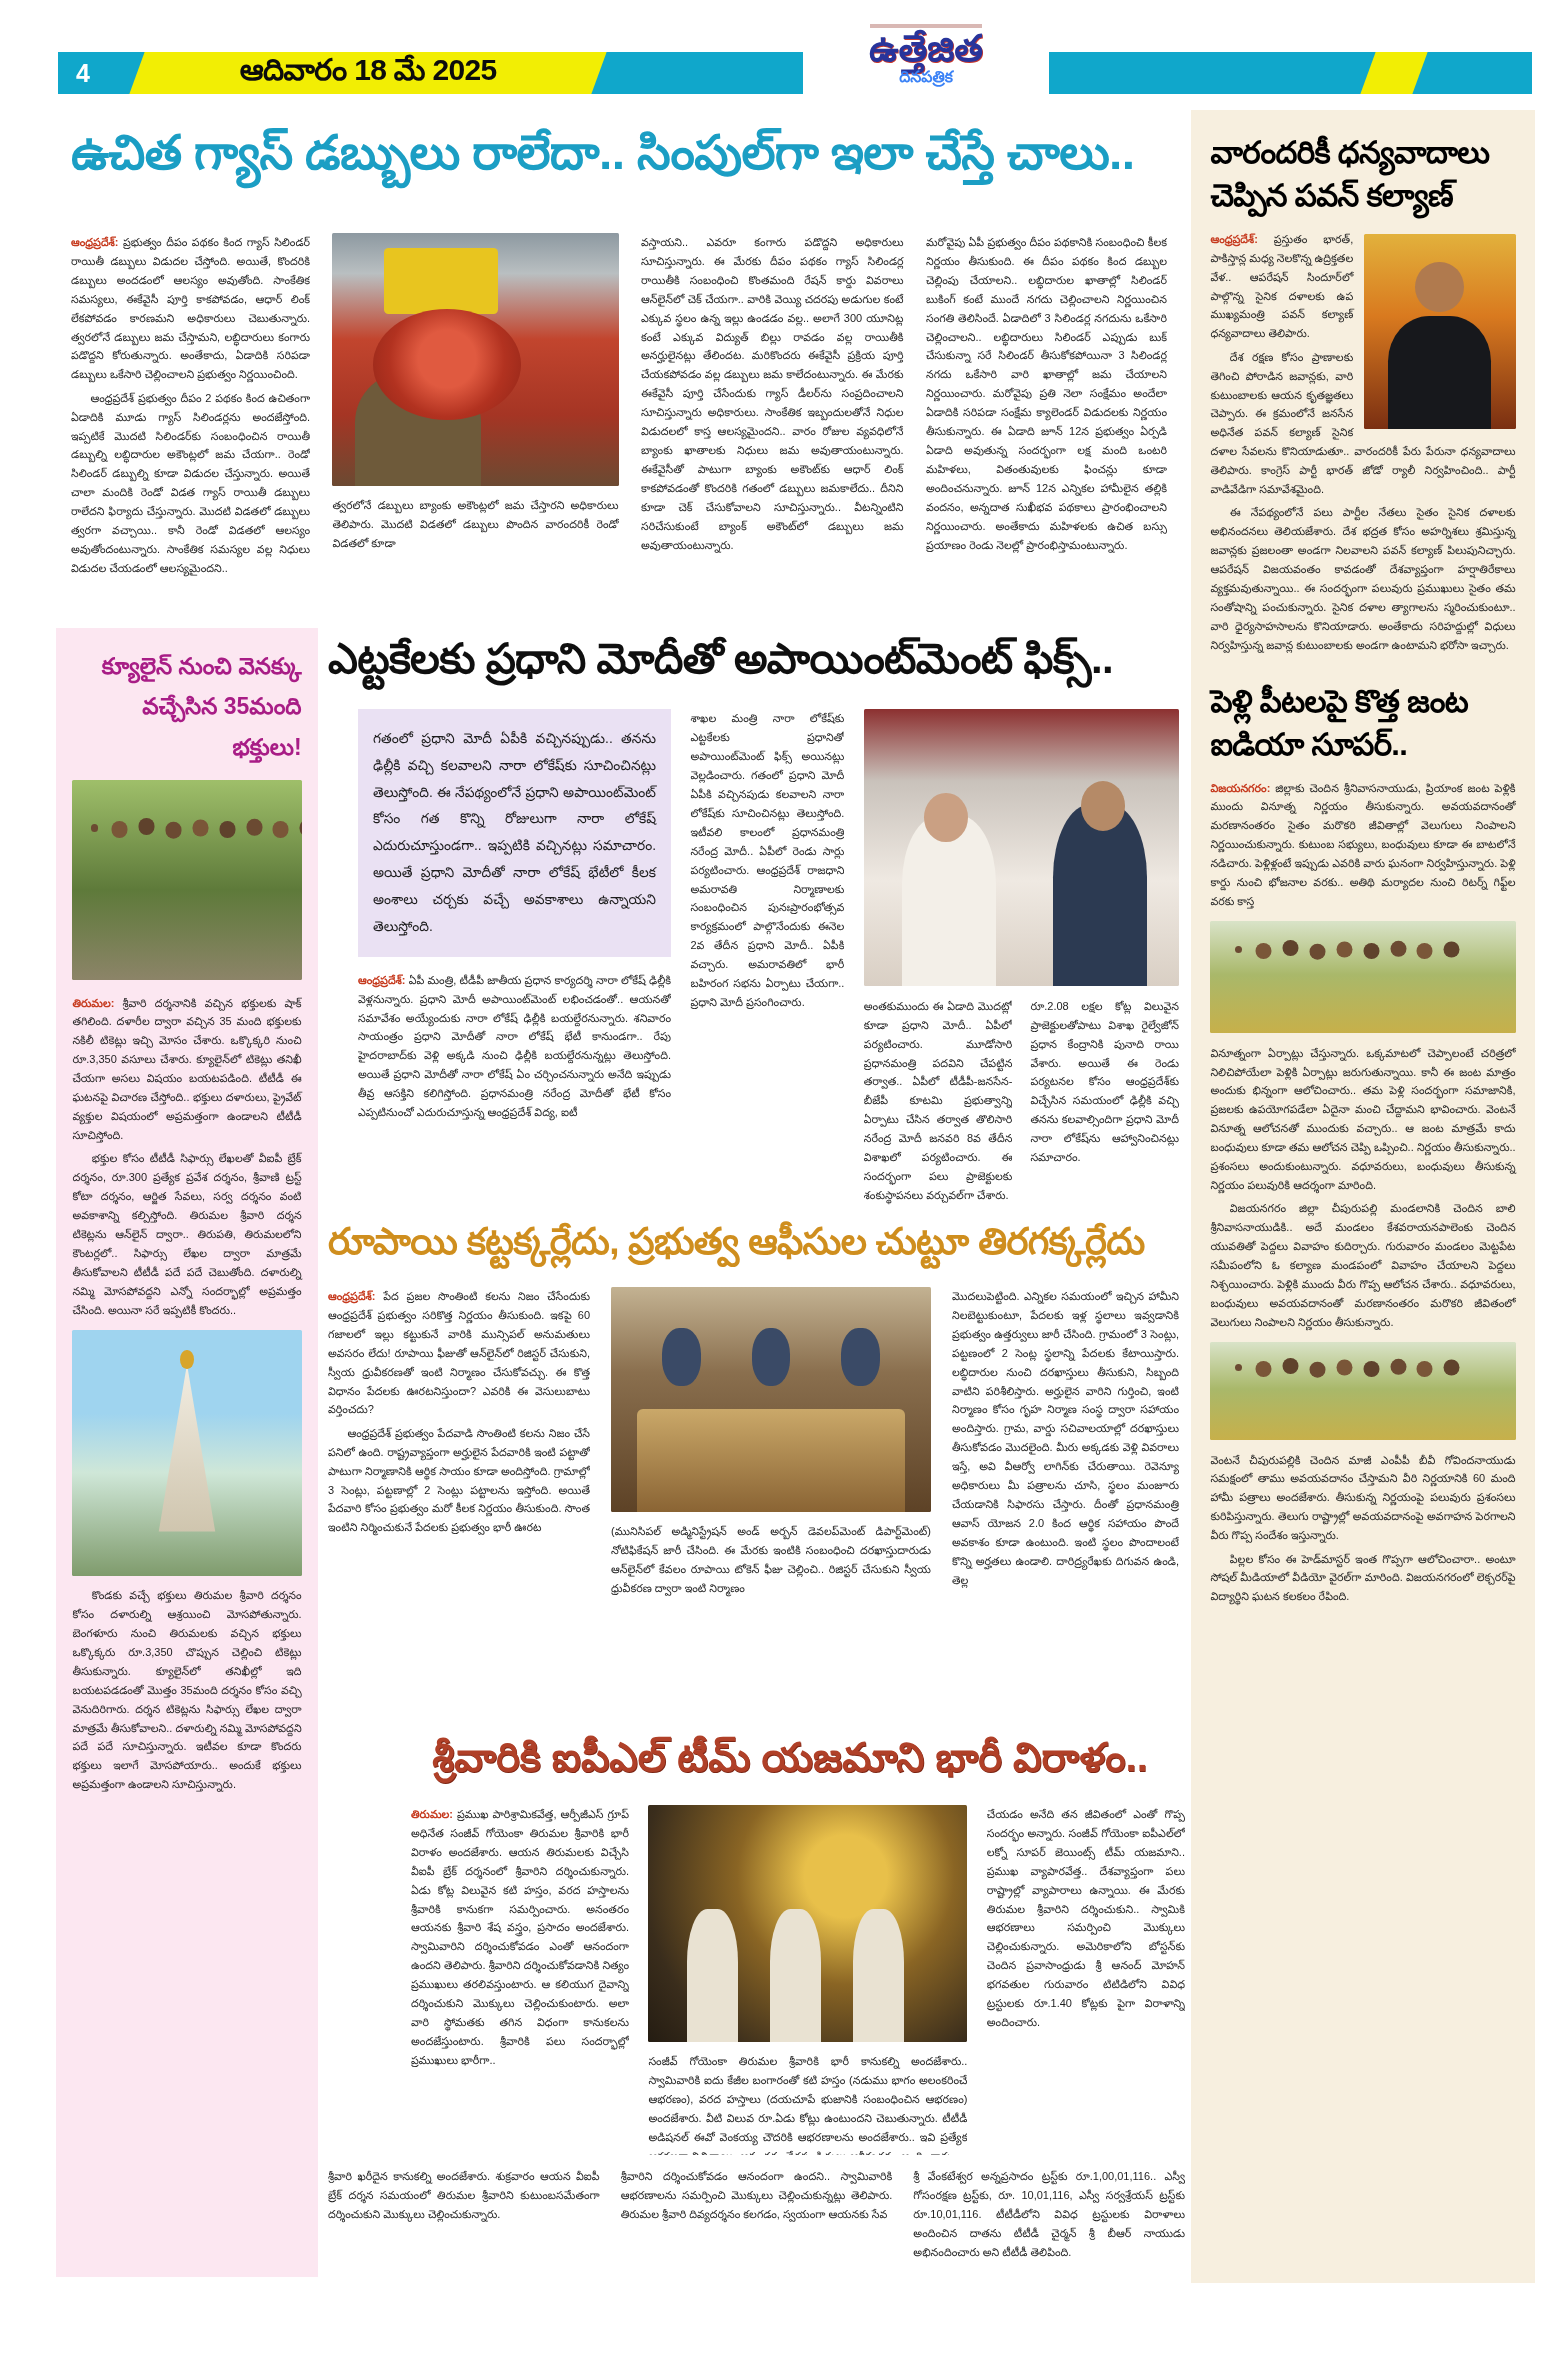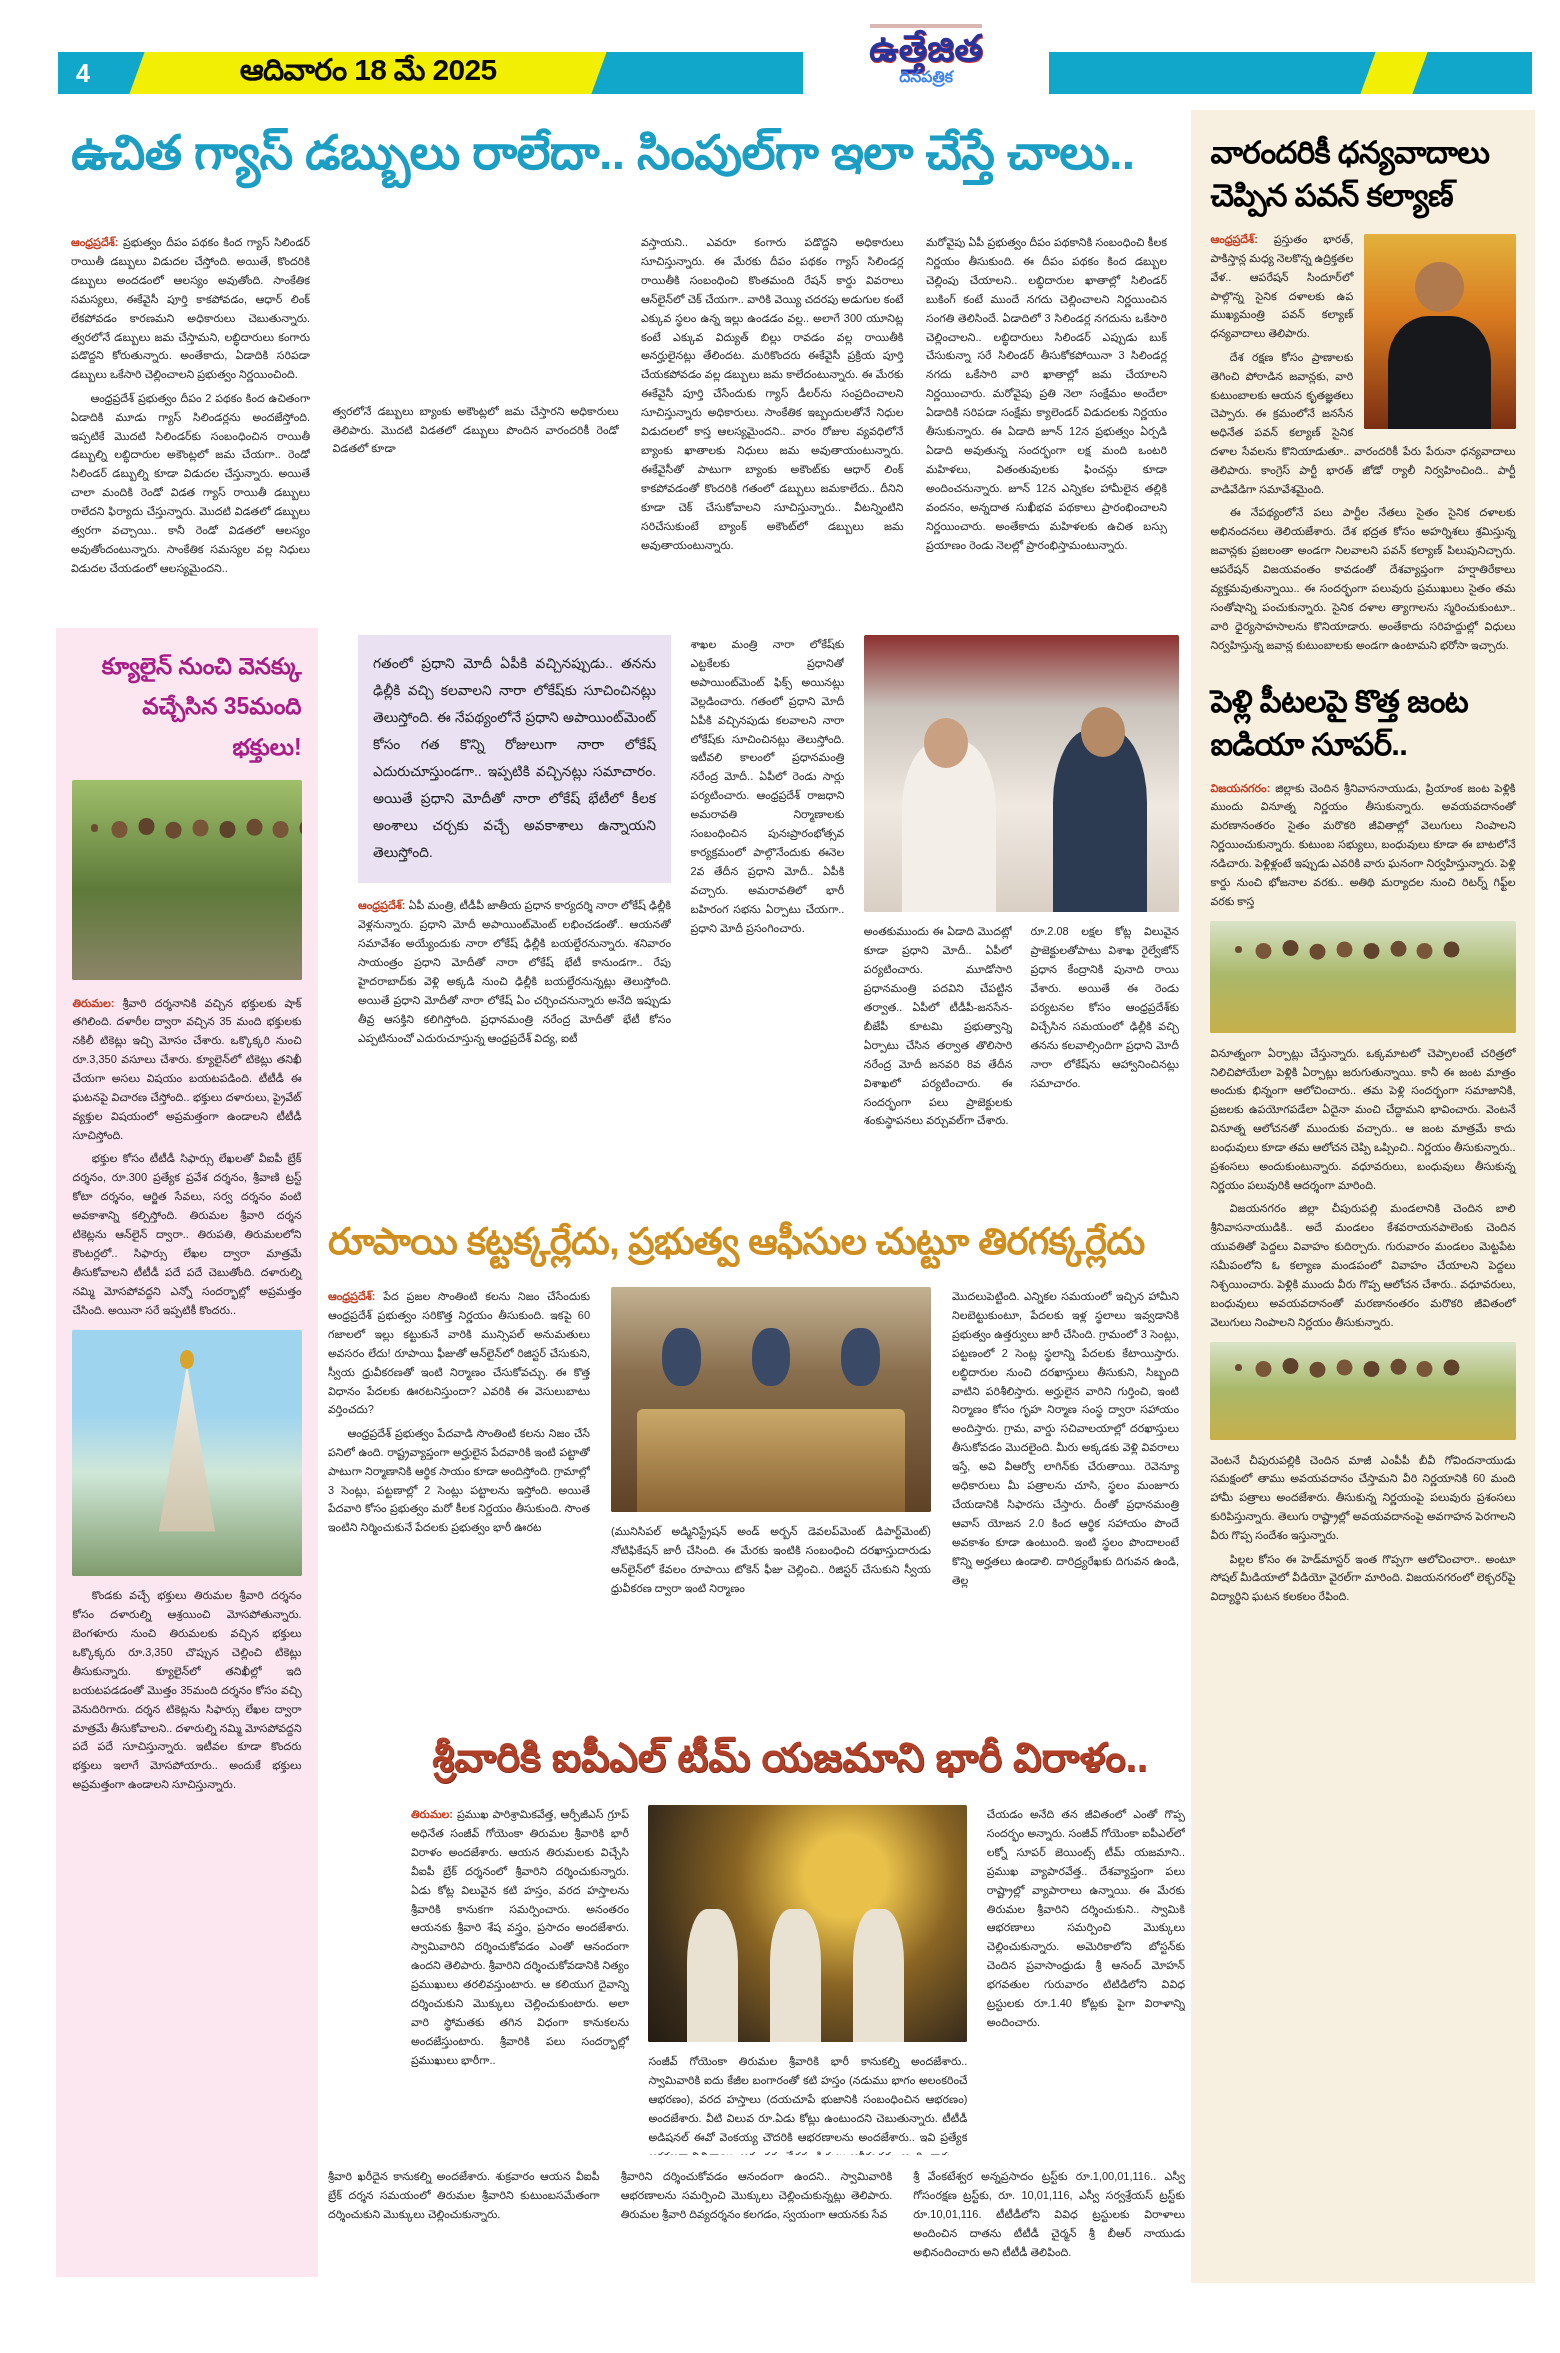--- a/index.html
+++ b/index.html
@@ -28,21 +28,21 @@
   #masthead .title{font-size:37px;font-weight:bold;color:#28349b;line-height:1.0;text-shadow:0.7px 0.7px 0 #c8372d;}
   #masthead .sub{font-size:15.7px;font-weight:bold;color:#3b82f6;margin-top:1.5px;}
 
   
   #main-headline{top:125px;left:71px;width:1102px;font-size:48px;font-weight:bold;color:#1b9ec4;letter-spacing:-0.7px;line-height:1.15;}
 
   
   #gas{top:233px;left:71px;width:1096px;height:394px;}
   #gas .cols{gap:22.4px;height:100%;}
   #gas .c1{width:244px;}
-  #gas .c2{width:292px;display:flex;flex-direction:row;align-items:center;}
+  #gas .c2{width:292px;display:flex;flex-direction:column;}
   #gas .c3{width:268px;}
   #gas .c4{width:246px;}
   #gas .photo{height:253px;margin-bottom:10.4px;flex:none;}
 
   
   #pilgrims{top:628px;left:56px;width:262px;height:1649px;background:#fce7f1;padding:18px 16.4px;box-sizing:border-box;}
   #pilgrims .hl{color:#a81d86;font-weight:bold;font-size:23px;text-align:right;line-height:1.75;margin-bottom:13.4px;}
   #pilgrims .photo{height:200px;margin-bottom:13.4px;}
   #pilgrims .photo2{height:246px;margin:10.4px 0;}
 
@@ -161,20 +161,21 @@
   <div class="photo photo2 ph-gop">
     <div class="tower"></div>
     <div class="tip"></div>
   </div>
   <div class="body-text">
     <p>కొండకు వచ్చే భక్తులు తిరుమల శ్రీవారి దర్శనం కోసం దళారుల్ని ఆశ్రయించి మోసపోతున్నారు. బెంగళూరు నుంచి తిరుమలకు వచ్చిన భక్తులు ఒక్కొక్కరు రూ.3,350 చొప్పున చెల్లించి టికెట్లు తీసుకున్నారు. క్యూలైన్‌లో తనిఖీల్లో ఇది బయటపడడంతో మొత్తం 35మంది దర్శనం కోసం వచ్చి వెనుదిరిగారు. దర్శన టికెట్లను సిఫార్సు లేఖల ద్వారా మాత్రమే తీసుకోవాలని.. దళారుల్ని నమ్మి మోసపోవద్దని పదే పదే సూచిస్తున్నారు. ఇటీవల కూడా కొందరు భక్తులు ఇలాగే మోసపోయారు.. అందుకే భక్తులు అప్రమత్తంగా ఉండాలని సూచిస్తున్నారు.</p>
   </div>
 </div>
 
 <div class="abs" id="modi">
+  <div class="hl">ఎట్టకేలకు ప్రధాని మోదీతో అపాయింట్‌మెంట్ ఫిక్స్..</div>
   <div class="cols">
     <div class="colx ca">
       <div class="intro">గతంలో ప్రధాని మోదీ ఏపీకి వచ్చినప్పుడు.. తనను ఢిల్లీకి వచ్చి కలవాలని నారా లోకేష్‌కు సూచించినట్లు తెలుస్తోంది. ఈ నేపథ్యంలోనే ప్రధాని అపాయింట్‌మెంట్ కోసం గత కొన్ని రోజులుగా నారా లోకేష్ ఎదురుచూస్తుండగా.. ఇప్పటికి వచ్చినట్లు సమాచారం. అయితే ప్రధాని మోదీతో నారా లోకేష్ భేటీలో కీలక అంశాలు చర్చకు వచ్చే అవకాశాలు ఉన్నాయని తెలుస్తోంది.</div>
       <div class="body-text">
         <p class="nofirst"><span class="dateline">ఆంధ్రప్రదేశ్:</span> <span>ఏపీ మంత్రి, టీడీపీ జాతీయ ప్రధాన కార్యదర్శి నారా లోకేష్ ఢిల్లీకి వెళ్లనున్నారు. ప్రధాని మోదీ అపాయింట్‌మెంట్ లభించడంతో.. ఆయనతో సమావేశం అయ్యేందుకు నారా లోకేష్ ఢిల్లీకి బయల్దేరనున్నారు. శనివారం సాయంత్రం ప్రధాని మోదీతో నారా లోకేష్ భేటీ కానుండగా.. రేపు హైదరాబాద్‌కు వెళ్లి అక్కడి నుంచి ఢిల్లీకి బయల్దేరనున్నట్లు తెలుస్తోంది. అయితే ప్రధాని మోదీతో నారా లోకేష్ ఏం చర్చించనున్నారు అనేది ఇప్పుడు తీవ్ర ఆసక్తిని కలిగిస్తోంది. ప్రధానమంత్రి నరేంద్ర మోదీతో భేటీ కోసం ఎప్పటినుంచో ఎదురుచూస్తున్న ఆంధ్రప్రదేశ్ విద్య, ఐటీ</span></p>
       </div>
     </div>
     <div class="colx cb body-text">శాఖల మంత్రి నారా లోకేష్‌కు ఎట్టకేలకు ప్రధానితో అపాయింట్‌మెంట్ ఫిక్స్ అయినట్లు వెల్లడించారు. గతంలో ప్రధాని మోదీ ఏపీకి వచ్చినపుడు కలవాలని నారా లోకేష్‌కు సూచించినట్లు తెలుస్తోంది. ఇటీవలి కాలంలో ప్రధానమంత్రి నరేంద్ర మోదీ.. ఏపీలో రెండు సార్లు పర్యటించారు. ఆంధ్రప్రదేశ్ రాజధాని అమరావతి నిర్మాణాలకు సంబంధించిన పునఃప్రారంభోత్సవ కార్యక్రమంలో పాల్గొనేందుకు ఈనెల 2వ తేదీన ప్రధాని మోదీ.. ఏపీకి వచ్చారు. అమరావతిలో భారీ బహిరంగ సభను ఏర్పాటు చేయగా.. ప్రధాని మోదీ ప్రసంగించారు.</div>
     <div class="colx cc">
       <div class="photo ph-modi">

